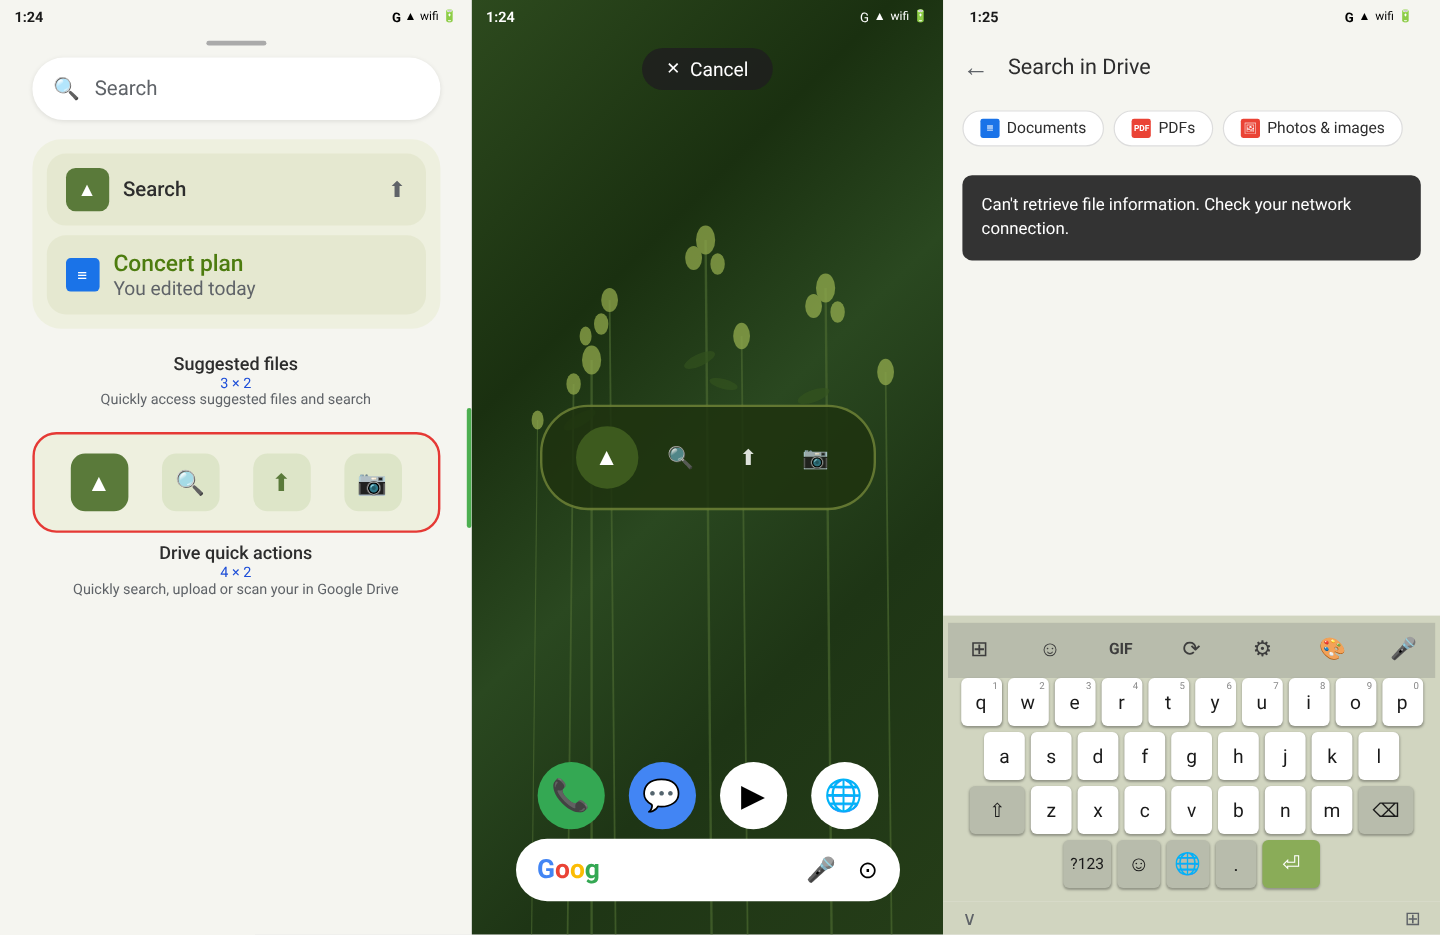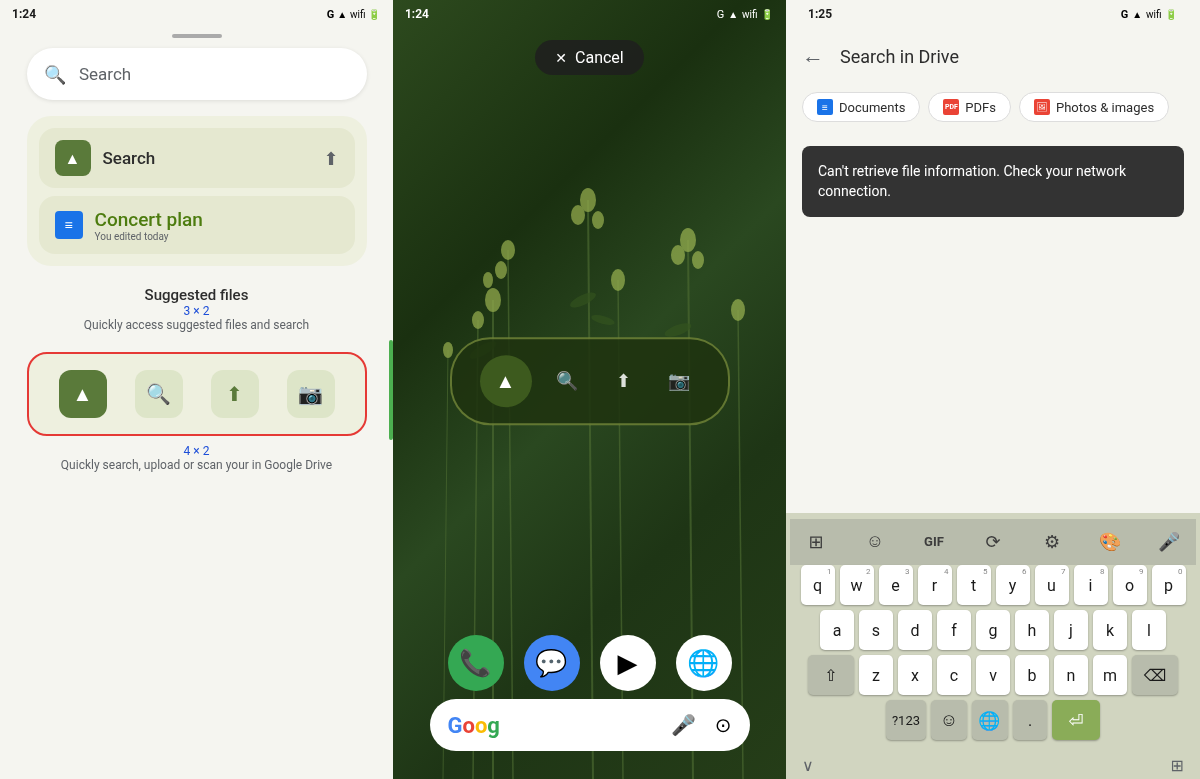--- a/index.html
+++ b/index.html
@@ -123,21 +123,21 @@
       font-size: 18px;
     }
 
     .concert-title {
       font-size: 19px;
       font-weight: 500;
       color: #4d7c0f;
     }
 
     .concert-sub {
-      font-size: 10px;
+      font-size: 16px;
       color: #5f6368;
     }
 
     .section-label {
       text-align: center;
       color: #2d2d2d;
     }
 
     .section-label .title {
       font-size: 15px;
@@ -616,20 +616,21 @@
       </div>
       <div class="qa-icon light">
         <span>⬆</span>
       </div>
       <div class="qa-icon light">
         <span>📷</span>
       </div>
     </div>
 
     <div class="section-label">
+      <div class="title">Drive quick actions</div>
       <div class="size">4 × 2</div>
       <div class="desc">Quickly search, upload or scan your in Google Drive</div>
     </div>
   </div>
 
   <div class="divider-line"></div>
 </div>
 
 <div class="panel2">
   <div class="wallpaper">

